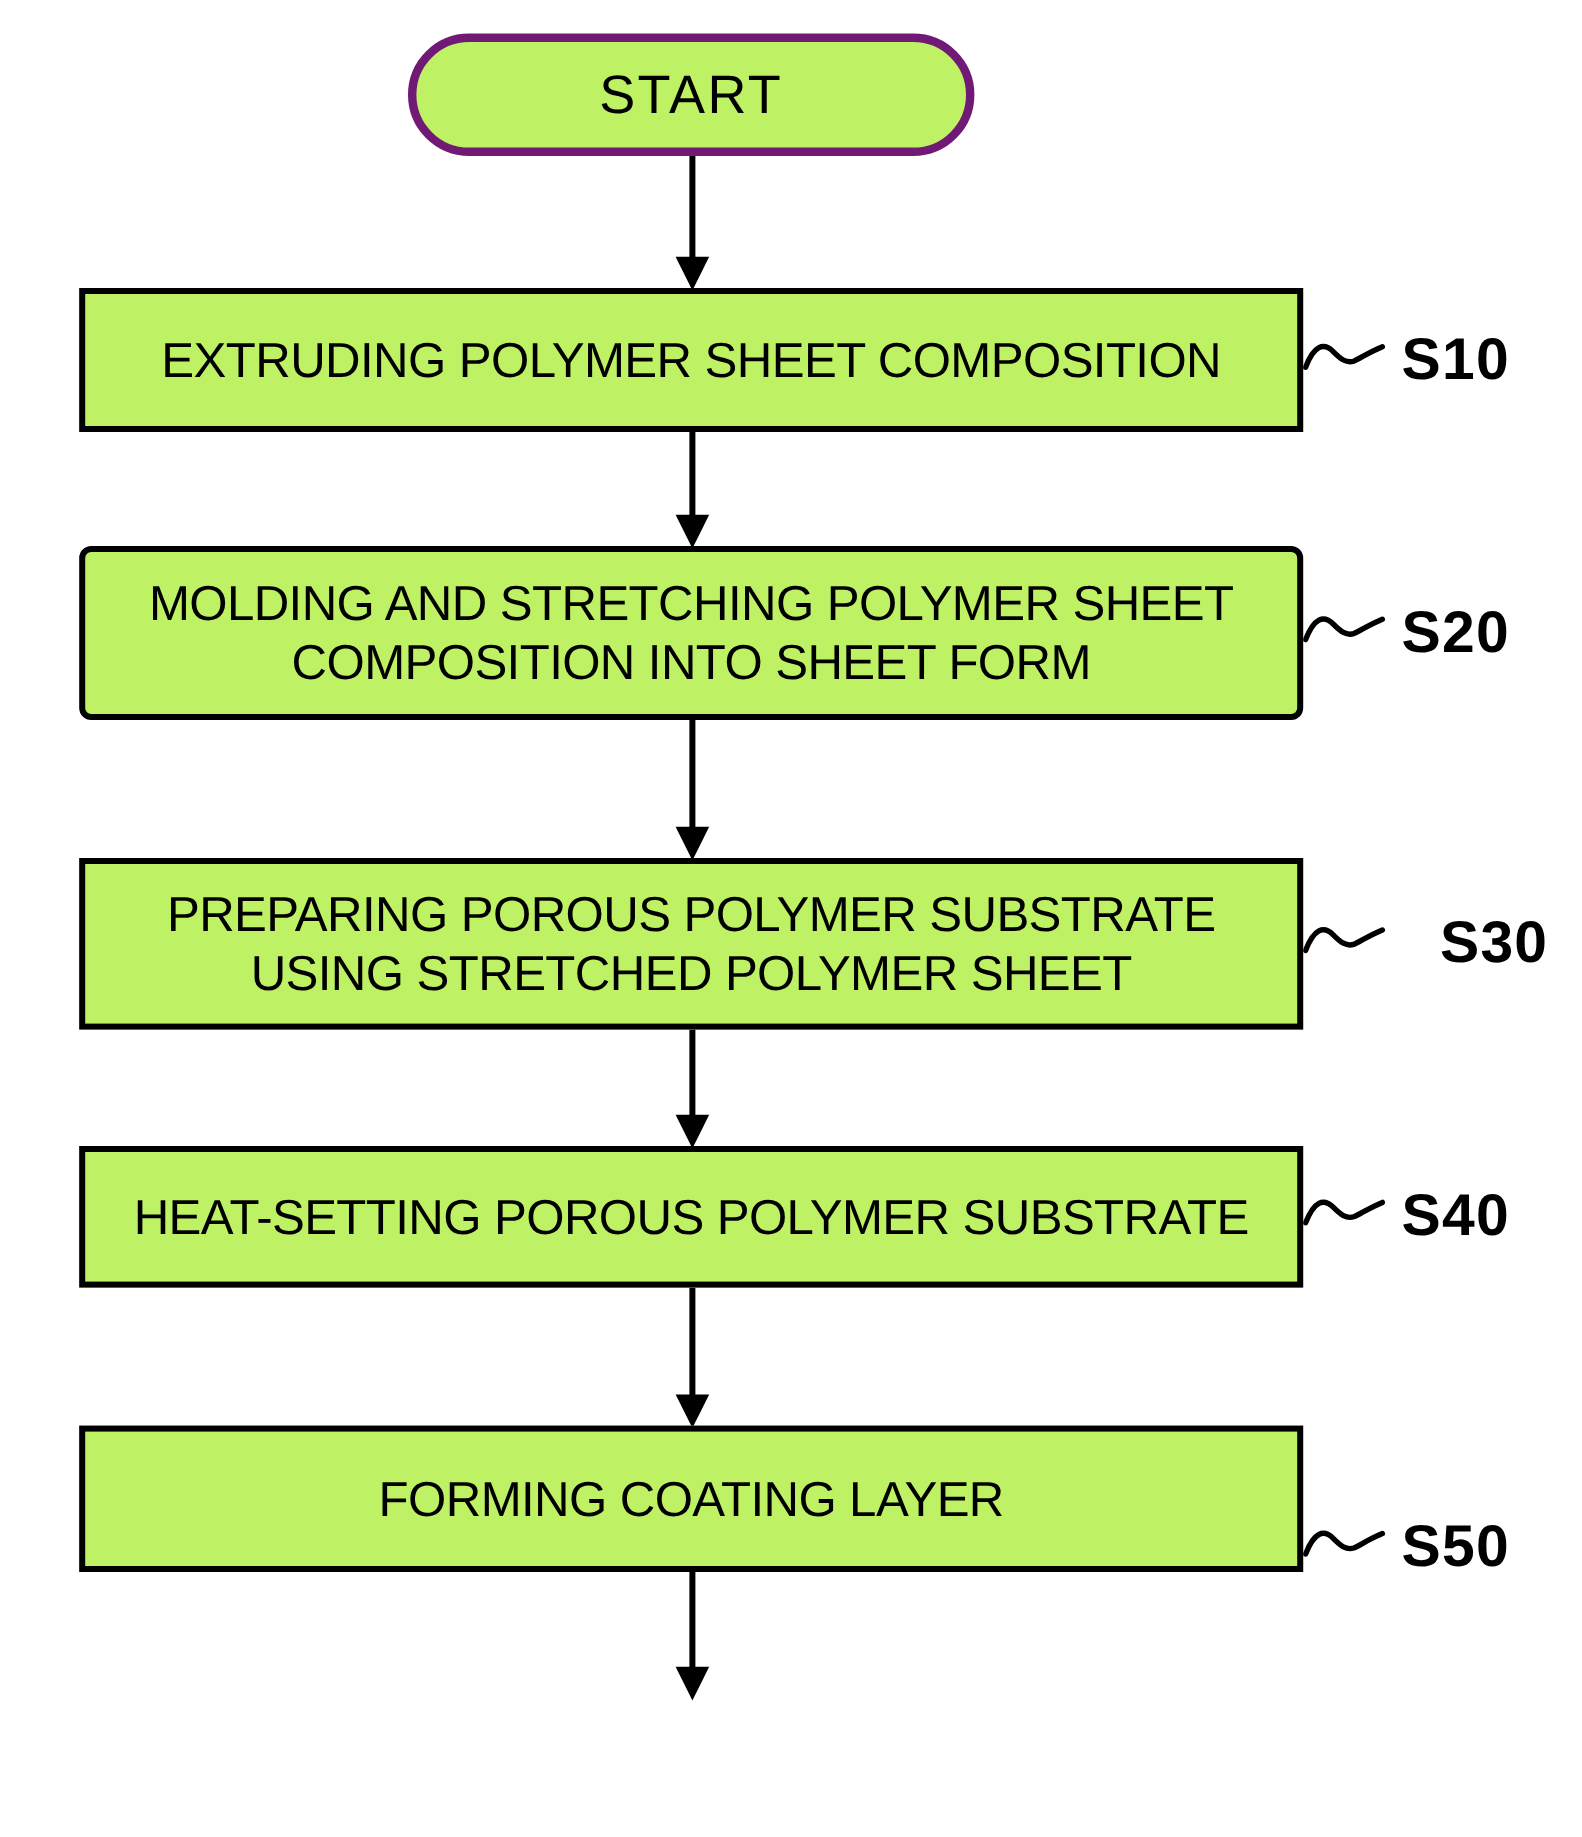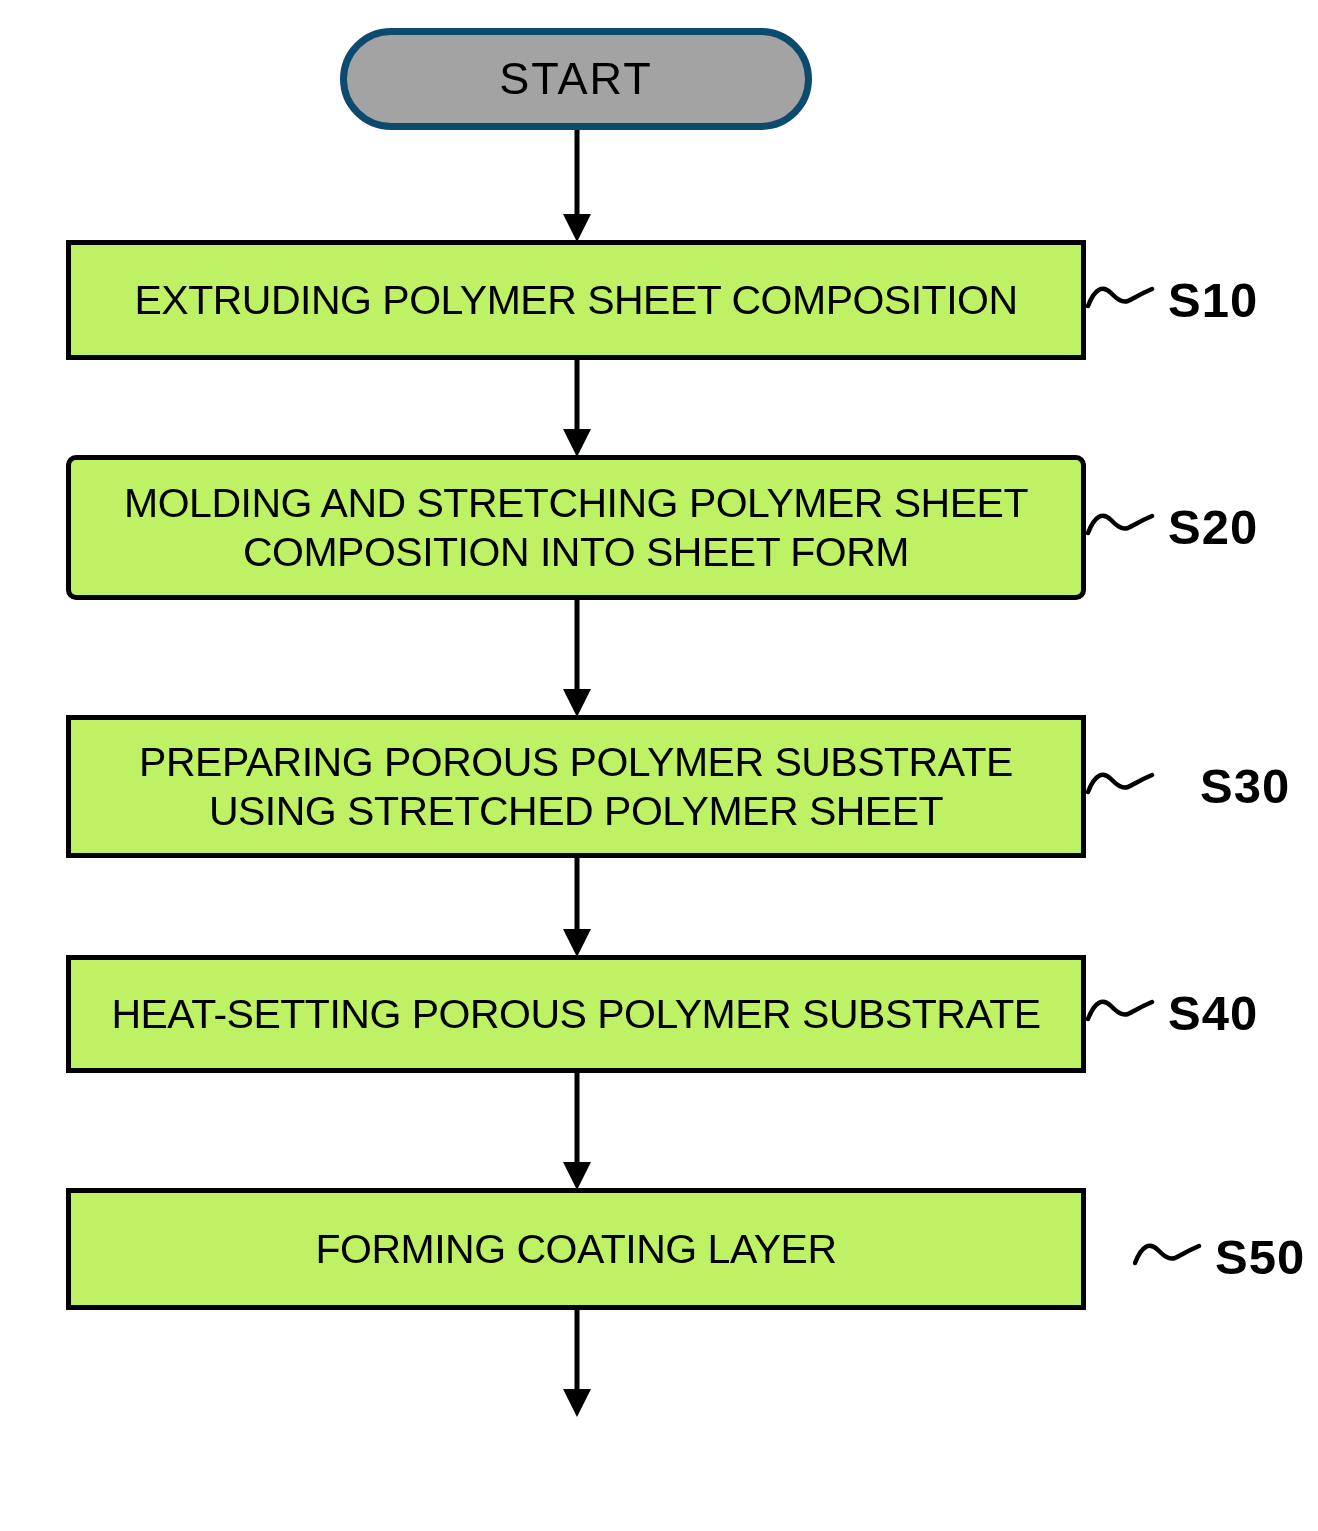--- a/index.html
+++ b/index.html
@@ -12,23 +12,23 @@
   .canvas {
     position: relative;
     width: 1318px;
     height: 1531px;
     background: #ffffff;
     overflow: hidden;
   }
   
   .terminal {
     position: absolute;
-    border: 7px solid #0c4a6e;
+    border: 7px solid #701a75;
     border-radius: 60px;
-    background: #a3a3a3;
+    background: #bef264;
     display: flex;
     align-items: center;
     justify-content: center;
     font-size: 45px;
     letter-spacing: 2px;
   }
   .terminal.start { left: 340px; top: 28px;  width: 472px; height: 102px; }
   .terminal.end   { left: 333px; top: 1415px; width: 480px; height: 105px; }
 
   
@@ -98,21 +98,21 @@
   .tag .tag-text {
     font-size: 49px;
     font-weight: bold;
     letter-spacing: 1px;
     line-height: 1;
   }
   .tag-s10 { top: 265px;  }
   .tag-s20 { top: 492px;  }
   .tag-s30 { top: 751px; gap: 32px;  }
   .tag-s40 { top: 978px;  }
-  .tag-s50 { top: 1222px; padding-left: 47px; }
+  .tag-s50 { top: 1254px; }
 </style>
 </head>
 <body>
 
 <div class="canvas">
 
   <div class="terminal start">
     <span>START</span>
   </div>
 

